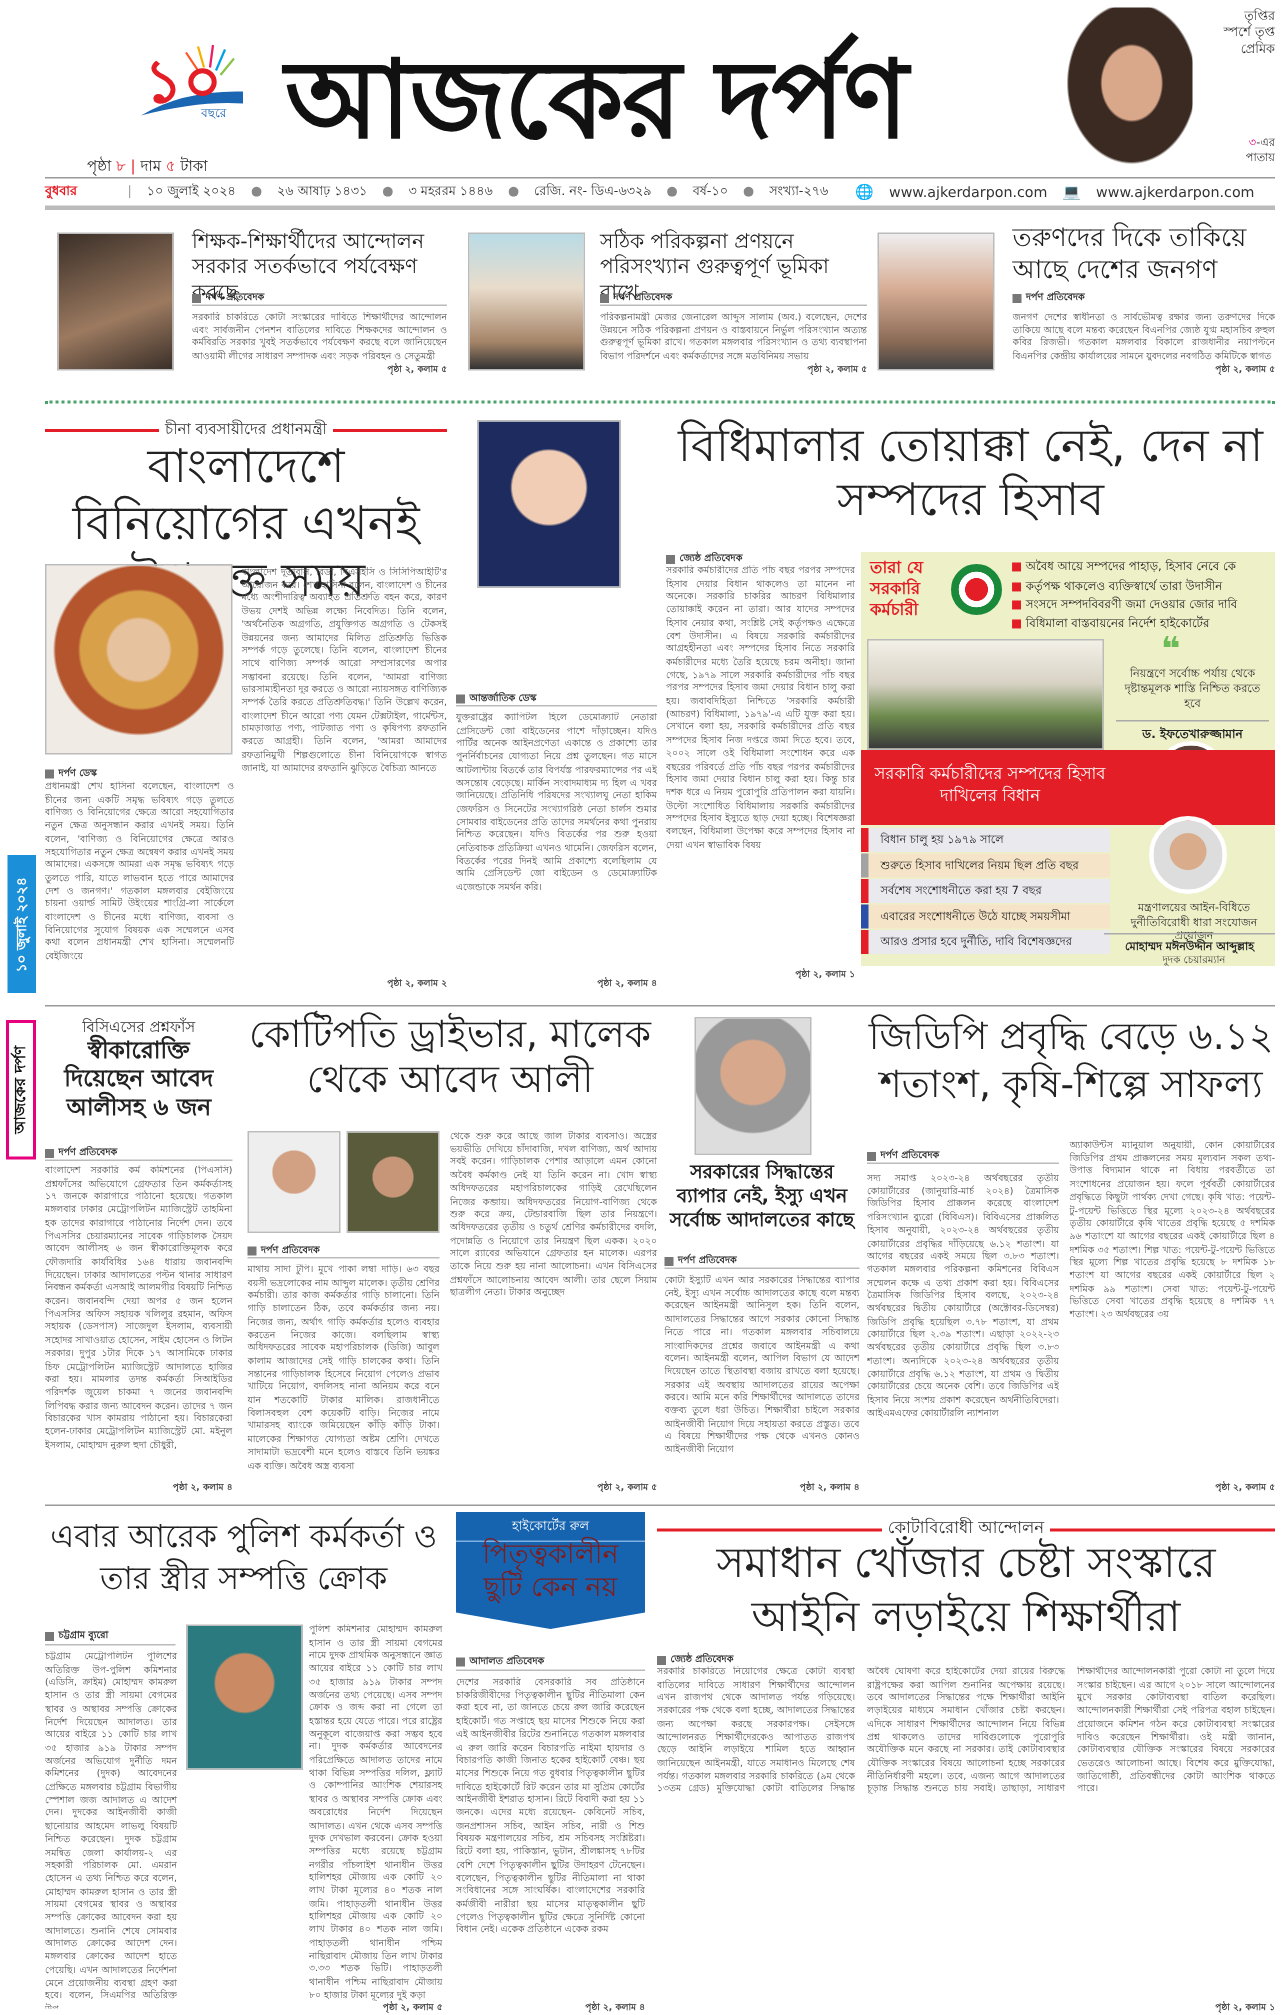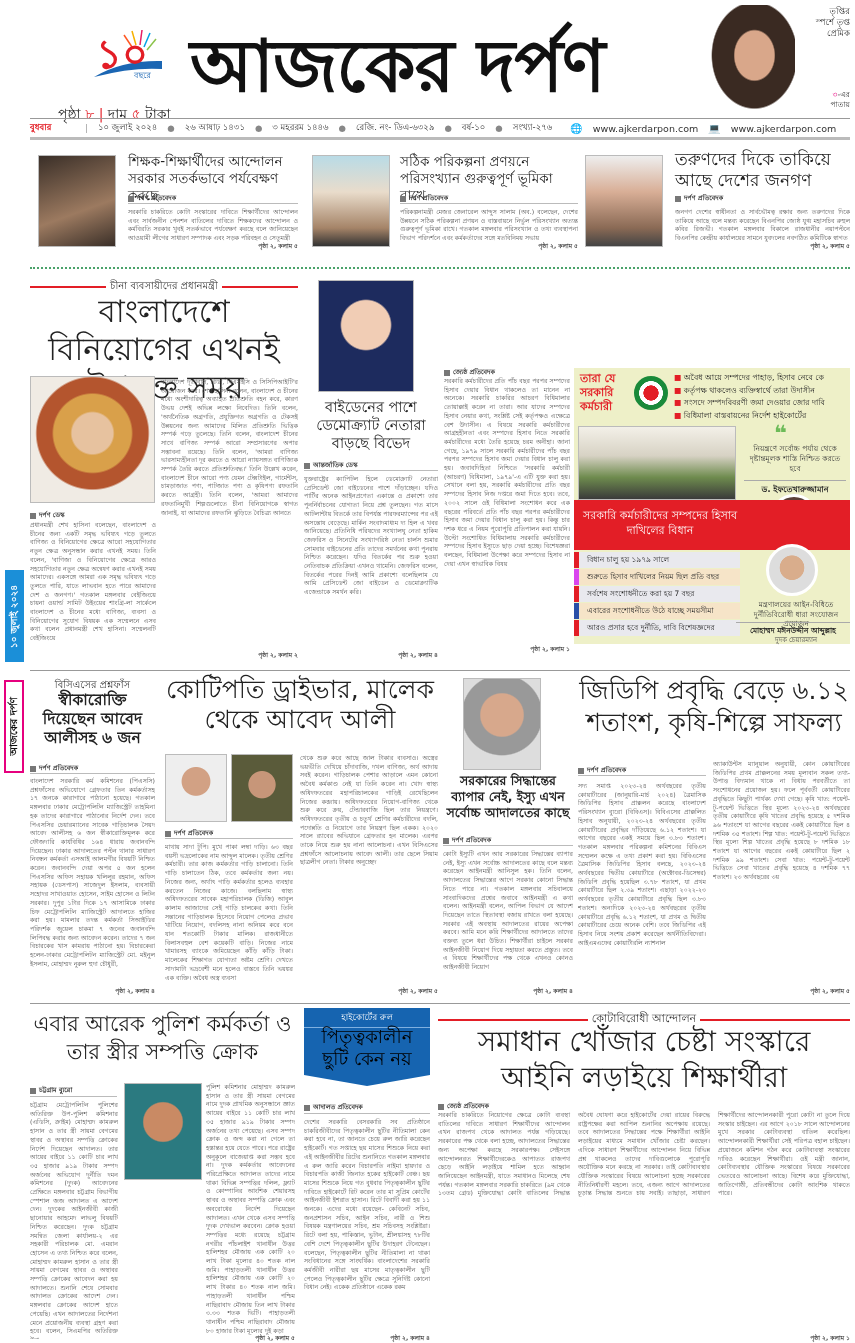--- a/index.html
+++ b/index.html
@@ -25,21 +25,21 @@
           <line x1="48" y1="20" x2="50" y2="5" stroke="#e91e63"></line>
         <line x1="52" y1="22" x2="58" y2="8" stroke="#00a1e4"></line>
           <line x1="55" y1="25" x2="64" y2="14" stroke="#8bc34a"></line>
         <line x1="40" y1="22" x2="32" y2="10" stroke="#ff5722"></line>
       </g>
       <path d="M2 52 Q30 35 70 36 L70 44 Q40 42 2 52Z" fill="#1b66b3"></path>
     </svg>
     <span class="abs serif" style="left:4px;top:-2px;font-size:40px;font-weight:bold;color:#e31e26">১০</span>
     <span class="abs" style="left:42px;top:44px;font-size:8px;color:#1b66b3">বছরে</span>
   </div>
-  <div class="abs" style="left:58px;top:103px;font-size:14px;color:#222">
+  <div class="abs" style="left:58px;top:103px;font-size:10px;color:#222">
     <span>পৃষ্ঠা</span>
     <span style="color:#e31e26">৮</span>
     <span style="color:#e31e26">|</span>
     <span>দাম</span>
     <span style="color:#e31e26">৫</span>
     <span>টাকা</span>
   </div>
   <div class="abs serif" style="left:190px;top:18px;font-size:72px;font-weight:bold;color:#111;letter-spacing:-1px;line-height:96px">আজকের দর্পণ</div>
   <div class="abs" style="left:705px;top:5px;width:90px;height:112px;background:radial-gradient(ellipse at 55% 45%,#d9a78a 0 28%,#3a2a22 30% 60%,#fff 62%)"></div>
   <div class="abs" style="left:790px;top:6px;width:60px;font-size:8.5px;line-height:11px;text-align:right;color:#333">
@@ -122,31 +122,31 @@
       <span class="sq"></span>
       <span>দর্পণ ডেস্ক</span>
     </div>
   <div class="abs body-txt" style="left:0;top:243px;width:126px;height:140px;overflow:hidden">প্রধানমন্ত্রী শেখ হাসিনা বলেছেন, বাংলাদেশ ও চীনের জন্য একটি সমৃদ্ধ ভবিষ্যৎ গড়ে তুলতে বাণিজ্য ও বিনিয়োগের ক্ষেত্রে আরো সহযোগিতার নতুন ক্ষেত্র অনুসন্ধান করার এখনই সময়। তিনি বলেন, 'বাণিজ্য ও বিনিয়োগের ক্ষেত্রে আরও সহযোগিতার নতুন ক্ষেত্র অন্বেষণ করার এখনই সময় আমাদের। একসঙ্গে আমরা এক সমৃদ্ধ ভবিষ্যৎ গড়ে তুলতে পারি, যাতে লাভবান হতে পারে আমাদের দেশ ও জনগণ।' গতকাল মঙ্গলবার বেইজিংয়ে চায়না ওয়ার্ল্ড সামিট উইংয়ের শাংগ্রি-লা সার্কেলে বাংলাদেশ ও চীনের মধ্যে বাণিজ্য, ব্যবসা ও বিনিয়োগের সুযোগ বিষয়ক এক সম্মেলনে এসব কথা বলেন প্রধানমন্ত্রী শেখ হাসিনা। সম্মেলনটি বেইজিংয়ে</div>
   <div class="abs body-txt" style="left:131px;top:100px;width:137px;height:273px;overflow:hidden">বাংলাদেশ দূতাবাস, বিডা, বিএসইসি ও সিসিপিআইটি'র আয়োজন করে। শেখ হাসিনা বলেন, বাংলাদেশ ও চীনের মধ্যে অংশীদারিত্ব অব্যাহত প্রতিশ্রুতি বহন করে, কারণ উভয় দেশই অভিন্ন লক্ষ্যে নিবেদিত। তিনি বলেন, 'অর্থনৈতিক অগ্রগতি, প্রযুক্তিগত অগ্রগতি ও টেকসই উন্নয়নের জন্য আমাদের মিলিত প্রতিশ্রুতি ভিত্তিক সম্পর্ক গড়ে তুলেছে। তিনি বলেন, বাংলাদেশ চীনের সাথে বাণিজ্য সম্পর্ক আরো সম্প্রসারণের অপার সম্ভাবনা রয়েছে। তিনি বলেন, 'আমরা বাণিজ্য ভারসাম্যহীনতা দূর করতে ও আরো ন্যায়সঙ্গত বাণিজ্যিক সম্পর্ক তৈরি করতে প্রতিশ্রুতিবদ্ধ।' তিনি উল্লেখ করেন, বাংলাদেশ চীনে আরো পণ্য যেমন টেক্সটাইল, গার্মেন্টস, চামড়াজাত পণ্য, পাটজাত পণ্য ও কৃষিপণ্য রফতানি করতে আগ্রহী। তিনি বলেন, 'আমরা আমাদের রফতানিমুখী শিল্পগুলোতে চীনা বিনিয়োগকে স্বাগত জানাই, যা আমাদের রফতানি ঝুড়িতে বৈচিত্র্য আনতে</div>
   <div class="abs cont" style="left:200px;top:372px;width:68px">পৃষ্ঠা ২, কলাম ২</div>
 </div>
 
 <div class="abs" style="left:304px;top:278px;width:134px;height:385px">
   <div class="abs photo" style="left:14px;top:2px;width:96px;height:112px;background:radial-gradient(circle at 50% 40%,#f1cdb5 0 30%,#1d2b5e 32%)"></div>
-  <div class="abs hl" style="left:0;top:120px;width:134px;text-align:center;font-size:14.5px;line-height:18px">বাইডেনের পাশে ডেমোক্র্যাট নেতারা বাড়ছে বিভেদ</div>
   <div class="abs byline" style="left:0;top:182px">
       <span class="sq"></span>
       <span>আন্তর্জাতিক ডেস্ক</span>
     </div>
   <div class="abs rule" style="left:0;top:192px;width:134px"></div>
   <div class="abs body-txt" style="left:0;top:197px;width:134px;height:176px;overflow:hidden">যুক্তরাষ্ট্রের ক্যাপিটল হিলে ডেমোক্র্যাট নেতারা প্রেসিডেন্ট জো বাইডেনের পাশে দাঁড়াচ্ছেন। যদিও পার্টির অনেক আইনপ্রণেতা একান্তে ও প্রকাশ্যে তার পুনর্নির্বাচনের যোগ্যতা নিয়ে প্রশ্ন তুলছেন। গত মাসে আটলান্টায় বিতর্কে তার বিপর্যস্ত পারফরম্যান্সের পর এই অসন্তোষ বেড়েছে। মার্কিন সংবাদমাধ্যম দ্য হিল এ খবর জানিয়েছে। প্রতিনিধি পরিষদের সংখ্যালঘু নেতা হাকিম জেফরিস ও সিনেটের সংখ্যাগরিষ্ঠ নেতা চার্লস শুমার সোমবার বাইডেনের প্রতি তাদের সমর্থনের কথা পুনরায় নিশ্চিত করেছেন। যদিও বিতর্কের পর শুরু হওয়া নেতিবাচক প্রতিক্রিয়া এখনও থামেনি। জেফরিস বলেন, বিতর্কের পরের দিনই আমি প্রকাশ্যে বলেছিলাম যে আমি প্রেসিডেন্ট জো বাইডেন ও ডেমোক্র্যাটিক এজেন্ডাকে সমর্থন করি।</div>
   <div class="abs cont" style="left:70px;top:372px;width:64px">পৃষ্ঠা ২, কলাম ৪</div>
 </div>
 
 <div class="abs" style="left:444px;top:280px;width:406px;height:385px">
+  <div class="abs hl" style="left:0;top:0;width:406px;text-align:center;font-size:30px;line-height:36px">বিধিমালার তোয়াক্কা নেই, দেন না সম্পদের হিসাব</div>
   <div class="abs byline" style="left:0;top:87px">
       <span class="sq"></span>
       <span>জ্যেষ্ঠ প্রতিবেদক</span>
     </div>
   <div class="abs body-txt" style="left:0;top:97px;width:126px;height:268px;overflow:hidden">সরকারি কর্মচারীদের প্রতি পাঁচ বছর পরপর সম্পদের হিসাব দেয়ার বিধান থাকলেও তা মানেন না অনেকে। সরকারি চাকরির আচরণ বিধিমালার তোয়াক্কাই করেন না তারা। আর যাদের সম্পদের হিসাব নেয়ার কথা, সংশ্লিষ্ট সেই কর্তৃপক্ষও এক্ষেত্রে বেশ উদাসীন। এ বিষয়ে সরকারি কর্মচারীদের আগ্রহহীনতা এবং সম্পদের হিসাব নিতে সরকারি কর্মচারীদের মধ্যে তৈরি হয়েছে চরম অনীহা। জানা গেছে, ১৯৭৯ সালে সরকারি কর্মচারীদের পাঁচ বছর পরপর সম্পদের হিসাব জমা দেয়ার বিধান চালু করা হয়। জবাবদিহিতা নিশ্চিতে 'সরকারি কর্মচারী (আচরণ) বিধিমালা, ১৯৭৯'-এ এটি যুক্ত করা হয়। সেখানে বলা হয়, সরকারি কর্মচারীদের প্রতি বছর সম্পদের হিসাব নিজ দপ্তরে জমা দিতে হবে। তবে, ২০০২ সালে ওই বিধিমালা সংশোধন করে এক বছরের পরিবর্তে প্রতি পাঁচ বছর পরপর কর্মচারীদের হিসাব জমা দেয়ার বিধান চালু করা হয়। কিন্তু চার দশক ধরে এ নিয়ম পুরোপুরি প্রতিপালন করা যায়নি। উল্টো সংশোধিত বিধিমালায় সরকারি কর্মচারীদের সম্পদের হিসাব ইস্যুতে ছাড় দেয়া হচ্ছে। বিশেষজ্ঞরা বলছেন, বিধিমালা উপেক্ষা করে সম্পদের হিসাব না দেয়া এখন স্বাভাবিক বিষয়</div>
   <div class="abs cont" style="left:60px;top:364px;width:66px">পৃষ্ঠা ২, কলাম ১</div>
 
   <div class="abs" style="left:130px;top:88px;width:276px;height:276px;background:#eef0c8">
     <div class="abs" style="left:6px;top:4px;width:52px;text-align:left;font-size:11px;line-height:14px;color:#e31e26;font-weight:bold">
       <div>তারা যে</div>
@@ -165,21 +165,21 @@
     <div class="abs" style="left:170px;top:76px;width:102px;text-align:center;font-size:7.5px;line-height:10px;color:#333">নিয়ন্ত্রণে সর্বোচ্চ পর্যায় থেকে দৃষ্টান্তমূলক শাস্তি নিশ্চিত করতে হবে</div>
     <div class="abs" style="left:170px;top:112px;width:102px;text-align:center;font-size:8px;font-weight:bold;border-top:1px solid #aaa;padding-top:2px">ড. ইফতেখারুজ্জামান</div>
     <div class="abs" style="left:196px;top:126px;width:48px;height:48px;border-radius:50%;border:3px solid #fff;background:radial-gradient(circle at 50% 45%,#e0b79c 0 35%,#5a4038 37%)"></div>
     <div class="abs" style="left:0;top:132px;width:276px;height:50px;background:#e31e26"></div>
     <div class="abs" style="left:6px;top:140px;width:160px;text-align:center;font-size:11px;line-height:15px;color:#fff">সরকারি কর্মচারীদের সম্পদের হিসাব দাখিলের বিধান</div>
     <div class="abs" style="left:192px;top:176px;width:52px;height:52px;border-radius:50%;border:3px solid #fff;background:radial-gradient(circle at 50% 45%,#d9ad8c 0 35%,#ddd 37%)"></div>
     <div class="abs" style="left:0;top:184px;width:166px;font-size:7.5px;color:#222">
       <div style="height:16px;display:flex;align-items:center;background:#e9e9ee;border-left:5px solid #e31e26;padding-left:8px;margin-bottom:1px">
           <span>বিধান চালু হয় ১৯৭৯ সালে</span>
         </div>
-      <div style="height:16px;display:flex;align-items:center;background:#f6e4c8;border-left:5px solid #d946ef;padding-left:8px;margin-bottom:1px">
+      <div style="height:16px;display:flex;align-items:center;background:#f6e4c8;border-left:5px solid #a3a3a3;padding-left:8px;margin-bottom:1px">
           <span>শুরুতে হিসাব দাখিলের নিয়ম ছিল প্রতি বছর</span>
         </div>
       <div style="height:16px;display:flex;align-items:center;background:#e9e9ee;border-left:5px solid #e31e26;padding-left:8px;margin-bottom:1px">
           <span>সর্বশেষ সংশোধনীতে করা হয় 7 বছর</span>
         </div>
       <div style="height:16px;display:flex;align-items:center;background:#f6e4c8;border-left:5px solid #2a4fa8;padding-left:8px;margin-bottom:1px">
           <span>এবারের সংশোধনীতে উঠে যাচ্ছে সময়সীমা</span>
         </div>
       <div style="height:16px;display:flex;align-items:center;background:#e9e9ee;border-left:5px solid #e31e26;padding-left:8px">
           <span>আরও প্রসার হবে দুর্নীতি, দাবি বিশেষজ্ঞদের</span>
@@ -261,21 +261,21 @@
   <div class="abs rule" style="left:0;top:88px;width:87px"></div>
   <div class="abs body-txt" style="left:0;top:93px;width:88px;height:238px;overflow:hidden">চট্টগ্রাম মেট্রোপলিটন পুলিশের অতিরিক্ত উপ-পুলিশ কমিশনার (এডিসি, ক্রাইম) মোহাম্মদ কামরুল হাসান ও তার স্ত্রী সায়মা বেগমের স্থাবর ও অস্থাবর সম্পত্তি ক্রোকের নির্দেশ দিয়েছেন আদালত। তার আয়ের বাইরে ১১ কোটি চার লাখ ৩৫ হাজার ৯১৯ টাকার সম্পদ অর্জনের অভিযোগ দুর্নীতি দমন কমিশনের (দুদক) আবেদনের প্রেক্ষিতে মঙ্গলবার চট্টগ্রাম বিভাগীয় স্পেশাল জজ আদালত এ আদেশ দেন। দুদকের আইনজীবী কাজী ছানোয়ার আহমেদ লাভলু বিষয়টি নিশ্চিত করেছেন। দুদক চট্টগ্রাম সমন্বিত জেলা কার্যালয়-২ এর সহকারী পরিচালক মো. এমরান হোসেন এ তথ্য নিশ্চিত করে বলেন, মোহাম্মদ কামরুল হাসান ও তার স্ত্রী সায়মা বেগমের স্থাবর ও অস্থাবর সম্পত্তি ক্রোকের আবেদন করা হয় আদালতে। শুনানি শেষে সোমবার আদালত ক্রোকের আদেশ দেন। মঙ্গলবার ক্রোকের আদেশ হাতে পেয়েছি। এখন আদালতের নির্দেশনা মেনে প্রয়োজনীয় ব্যবস্থা গ্রহণ করা হবে। বলেন, সিএমপির অতিরিক্ত উপ</div>
   <div class="abs photo" style="left:94px;top:75px;width:78px;height:97px;background:radial-gradient(circle at 50% 40%,#c98a64 0 28%,#2b7a80 30%)"></div>
   <div class="abs body-txt" style="left:176px;top:75px;width:89px;height:256px;overflow:hidden">পুলিশ কমিশনার মোহাম্মদ কামরুল হাসান ও তার স্ত্রী সায়মা বেগমের নামে দুদক প্রাথমিক অনুসন্ধানে জ্ঞাত আয়ের বাইরে ১১ কোটি চার লাখ ৩৫ হাজার ৯১৯ টাকার সম্পদ অর্জনের তথ্য পেয়েছে। এসব সম্পদ ক্রোক ও জব্দ করা না গেলে তা হস্তান্তর হয়ে যেতে পারে। পরে রাষ্ট্রের অনুকূলে বাজেয়াপ্ত করা সম্ভব হবে না। দুদক কর্মকর্তার আবেদনের পরিপ্রেক্ষিতে আদালত তাদের নামে থাকা বিভিন্ন সম্পত্তির দলিল, ফ্ল্যাট ও কোম্পানির আংশিক শেয়ারসহ স্থাবর ও অস্থাবর সম্পত্তি ক্রোক এবং অবরোধের নির্দেশ দিয়েছেন আদালত। এখন থেকে এসব সম্পত্তি দুদক দেখভাল করবেন। ক্রোক হওয়া সম্পত্তির মধ্যে রয়েছে চট্টগ্রাম নগরীর পাঁচলাইশ থানাধীন উত্তর হালিশহর মৌজায় এক কোটি ২০ লাখ টাকা মূল্যের ৪০ শতক নাল জমি। পাহাড়তলী থানাধীন উত্তর হালিশহর মৌজায় এক কোটি ২০ লাখ টাকার ৪০ শতক নাল জমি। পাহাড়তলী থানাধীন পশ্চিম নাছিরাবাদ মৌজায় তিন লাখ টাকার ৩.৩৩ শতক ভিটি। পাহাড়তলী থানাধীন পশ্চিম নাছিরাবাদ মৌজায় ৮০ হাজার টাকা মূল্যের দুই কড়া</div>
   <div class="abs cont" style="left:200px;top:325px;width:65px">পৃষ্ঠা ২, কলাম ৫</div>
 </div>
 
 <div class="abs" style="left:300px;top:1008px;width:132px;height:335px">
   <div class="abs" style="left:4px;top:0;width:126px;height:78px;background:#1664b0;clip-path:polygon(0 0,100% 0,100% 86%,50% 100%,0 86%)"></div>
   <div class="abs" style="left:4px;top:3px;width:126px;text-align:center;font-size:8.5px;color:#fff;border-bottom:1px solid #7fb0e0;padding-bottom:2px">হাইকোর্টের রুল</div>
-  <div class="abs" style="left:6px;top:18px;width:122px;text-align:center;font-size:18px;line-height:22px;color:#000000">পিতৃত্বকালীন ছুটি কেন নয়</div>
+  <div class="abs" style="left:6px;top:18px;width:122px;text-align:center;font-size:18px;line-height:22px;color:#7f1d1d">পিতৃত্বকালীন ছুটি কেন নয়</div>
   <div class="abs byline" style="left:4px;top:94px">
       <span class="sq"></span>
       <span>আদালত প্রতিবেদক</span>
     </div>
   <div class="abs rule" style="left:4px;top:105px;width:126px"></div>
   <div class="abs body-txt" style="left:4px;top:110px;width:126px;height:218px;overflow:hidden">দেশের সরকারি বেসরকারি সব প্রতিষ্ঠানে চাকরিজীবীদের পিতৃত্বকালীন ছুটির নীতিমালা কেন করা হবে না, তা জানতে চেয়ে রুল জারি করেছেন হাইকোর্ট। গত সপ্তাহে ছয় মাসের শিশুকে নিয়ে করা এই আইনজীবীর রিটের শুনানিতে গতকাল মঙ্গলবার এ রুল জারি করেন বিচারপতি নাইমা হায়দার ও বিচারপতি কাজী জিনাত হকের হাইকোর্ট বেঞ্চ। ছয় মাসের শিশুকে নিয়ে গত বুধবার পিতৃত্বকালীন ছুটির দাবিতে হাইকোর্টে রিট করেন তার মা সুপ্রিম কোর্টের আইনজীবী ইশরাত হাসান। রিটে বিবাদী করা হয় ১১ জনকে। এদের মধ্যে রয়েছেন- কেবিনেট সচিব, জনপ্রশাসন সচিব, আইন সচিব, নারী ও শিশু বিষয়ক মন্ত্রণালয়ের সচিব, শ্রম সচিবসহ সংশ্লিষ্টরা। রিটে বলা হয়, পাকিস্তান, ভুটান, শ্রীলঙ্কাসহ ৭৮টির বেশি দেশে পিতৃত্বকালীন ছুটির উদাহরণ টেনেছেন। বলেছেন, পিতৃত্বকালীন ছুটির নীতিমালা না থাকা সংবিধানের সঙ্গে সাংঘর্ষিক। বাংলাদেশের সরকারি কর্মজীবী নারীরা ছয় মাসের মাতৃত্বকালীন ছুটি পেলেও পিতৃত্বকালীন ছুটির ক্ষেত্রে সুনির্দিষ্ট কোনো বিধান নেই। একেক প্রতিষ্ঠানে একেক রকম</div>
   <div class="abs cont" style="left:65px;top:325px;width:65px">পৃষ্ঠা ২, কলাম ৪</div>
 </div>
 
 <div class="abs" style="left:438px;top:1010px;width:412px;height:333px">

